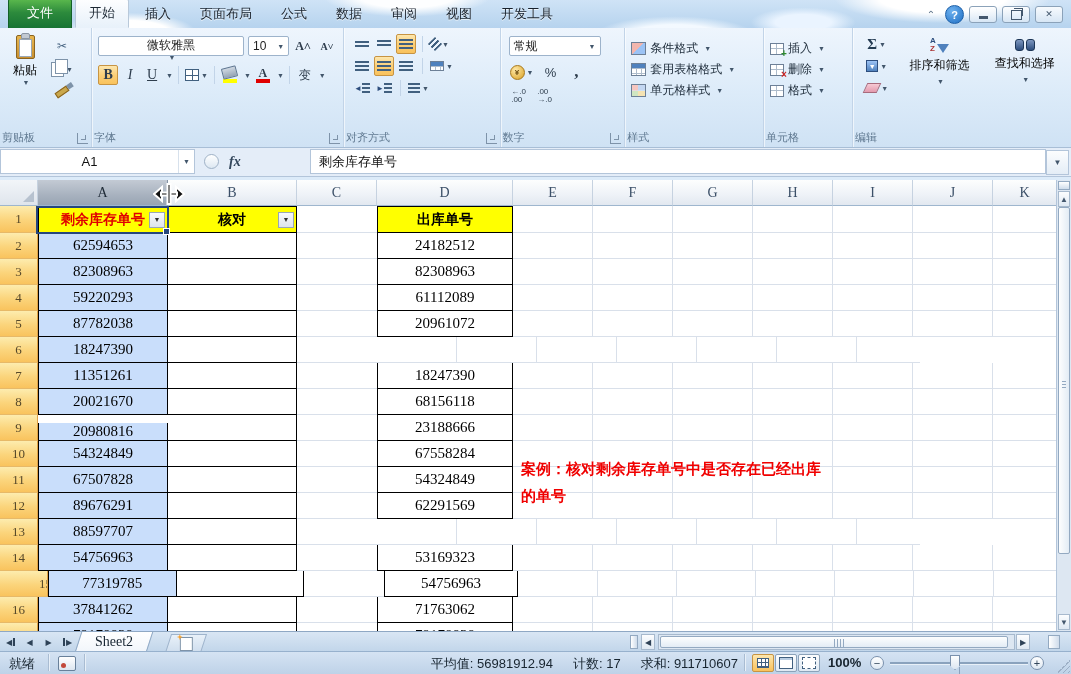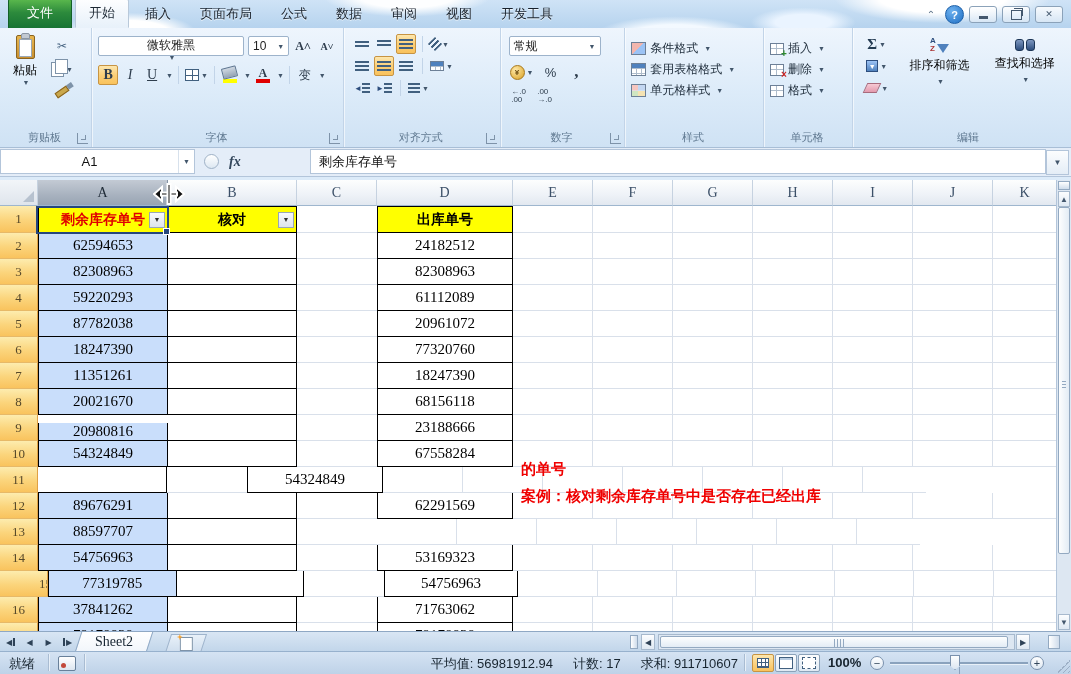--- a/index.html
+++ b/index.html
@@ -28,21 +28,21 @@
   .tabsrow{position:absolute;left:8px;top:4px;height:24px;display:flex;align-items:flex-end;gap:3px;z-index:5;}
   .tab{padding:4px 13px 5px;font-size:13px;color:#17202b;text-shadow:0 1px 0 rgba(255,255,255,.7);cursor:default;}
   .tab-file{background:linear-gradient(#58b64c,#2c8a3c 45%,#177334);color:#fff;text-shadow:none;
             border:1px solid #136029;border-bottom:none;border-radius:2px 2px 0 0;padding:4px 18px 6px;font-size:13px;}
   .tab-active{background:linear-gradient(#fdfeff,#f0f6fc 60%,#e8f1fa);border:1px solid #b9c9da;border-bottom-color:#e8f1fa;
               border-radius:2px 2px 0 0;text-shadow:none;color:#1c2834;}
   
   .ribbon{position:absolute;left:0;top:28px;width:1071px;height:119px;
           background:linear-gradient(#eef5fd,#dcebf9 55%,#cfe2f4);border-bottom:1px solid #a8bed6;display:flex;}
   .group{position:relative;height:100%;border-right:1px solid #c2d4e8;box-shadow:1px 0 0 rgba(255,255,255,.6);padding-top:4px;box-sizing:border-box;}
-  .glabel{position:absolute;bottom:2px;left:12px;right:14px;text-align:center;font-size:11px;color:#5f7890;}
+  .glabel{position:absolute;bottom:2px;left:2px;right:14px;font-size:11px;color:#5f7890;}
   .launch{position:absolute;bottom:3px;right:3px;width:10px;height:10px;border-left:1px solid #7e93a9;border-bottom:1px solid #7e93a9;}
   .launch::after{content:"";position:absolute;right:2px;top:2px;width:4px;height:4px;border-right:1px solid #7e93a9;border-bottom:1px solid #7e93a9;}
   .rbtn{display:inline-flex;align-items:center;justify-content:center;min-width:20px;height:20px;border:1px solid transparent;
         border-radius:2px;font-size:12px;color:#2e3d4d;box-sizing:border-box;}
   .tool-on{background:linear-gradient(#fde7ae,#fbcf78 50%,#f9c25c);border-color:#c79443;}
   .dd{font-size:7px;color:#42566b;margin-left:2px;}
   .selbox{background:#fff;border:1px solid #9db3cb;border-radius:2px;height:20px;display:flex;align-items:center;
           font-size:12px;color:#222;padding:0 4px;box-sizing:border-box;justify-content:space-between;}
   .li{width:14px;height:10px;background:repeating-linear-gradient(to bottom,#41607f 0 2px,transparent 2px 4px);}
   .bigbtn{display:flex;flex-direction:column;align-items:center;justify-content:flex-start;border:1px solid transparent;border-radius:2px;}
@@ -541,21 +541,20 @@
           <div class="c " style="width: 80px;"></div>
           <div class="c " style="width: 80px;"></div>
           <div class="c " style="width: 80px;"></div>
           <div class="c" style="width: 63px; border-right: none;"></div>
         </div>
         <div class="row" style="height: 26px;">
           <div class="c rowhdr" style="width: 38px;">6</div>
           <div class="c ablue" style="width: 130px;">18247390</div>
           <div class="c wb" style="width: 129px;"></div>
           <div class="c nr" style="width: 80px;"></div>
-          <div class="c wb dleft" style="width: 136px;">77320760</div>
           <div class="c " style="width: 80px;"></div>
           <div class="c " style="width: 80px;"></div>
           <div class="c " style="width: 80px;"></div>
           <div class="c " style="width: 80px;"></div>
           <div class="c " style="width: 80px;"></div>
           <div class="c " style="width: 80px;"></div>
           <div class="c" style="width: 63px; border-right: none;"></div>
         </div>
         <div class="row" style="height: 26px;">
           <div class="c rowhdr" style="width: 38px;">7</div>
@@ -608,20 +607,21 @@
           <div class="c " style="width: 80px;"></div>
           <div class="c " style="width: 80px;"></div>
           <div class="c " style="width: 80px;"></div>
           <div class="c " style="width: 80px;"></div>
           <div class="c " style="width: 80px;"></div>
           <div class="c " style="width: 80px;"></div>
           <div class="c" style="width: 63px; border-right: none;"></div>
         </div>
         <div class="row" style="height: 26px;">
           <div class="c rowhdr" style="width: 38px;">11</div>
+          <div class="c ablue" style="width: 130px;">67507828</div>
           <div class="c wb" style="width: 129px;"></div>
           <div class="c nr" style="width: 80px;"></div>
           <div class="c wb dleft" style="width: 136px;">54324849</div>
           <div class="c " style="width: 80px;"></div>
           <div class="c " style="width: 80px;"></div>
           <div class="c " style="width: 80px;"></div>
           <div class="c " style="width: 80px;"></div>
           <div class="c " style="width: 80px;"></div>
           <div class="c " style="width: 80px;"></div>
           <div class="c" style="width: 63px; border-right: none;"></div>
@@ -707,22 +707,22 @@
           <div class="c " style="width: 80px;"></div>
           <div class="c " style="width: 80px;"></div>
           <div class="c " style="width: 80px;"></div>
           <div class="c" style="width: 63px; border-right: none;"></div>
         </div>
       </div>
     <div class="selA1">
         <span class="fillhandle"></span>
       </div>
     <div class="note">
+      <div>案例：核对剩余库存单号中是否存在已经出库</div>
       <div>的单号</div>
-      <div>案例：核对剩余库存单号中是否存在已经出库</div>
     </div>
   </div>
 
   <svg class="cursor" width="32" height="24" viewBox="0 0 32 24">
     <g stroke="#fff" stroke-width="2" fill="#111">
       <polygon points="1,12 9,5 9,19"></polygon>
       <polygon points="31,12 23,5 23,19"></polygon>
       <rect x="8" y="10.5" width="16" height="3"></rect>
       <rect x="14.5" y="2" width="3" height="20"></rect>
     </g>

